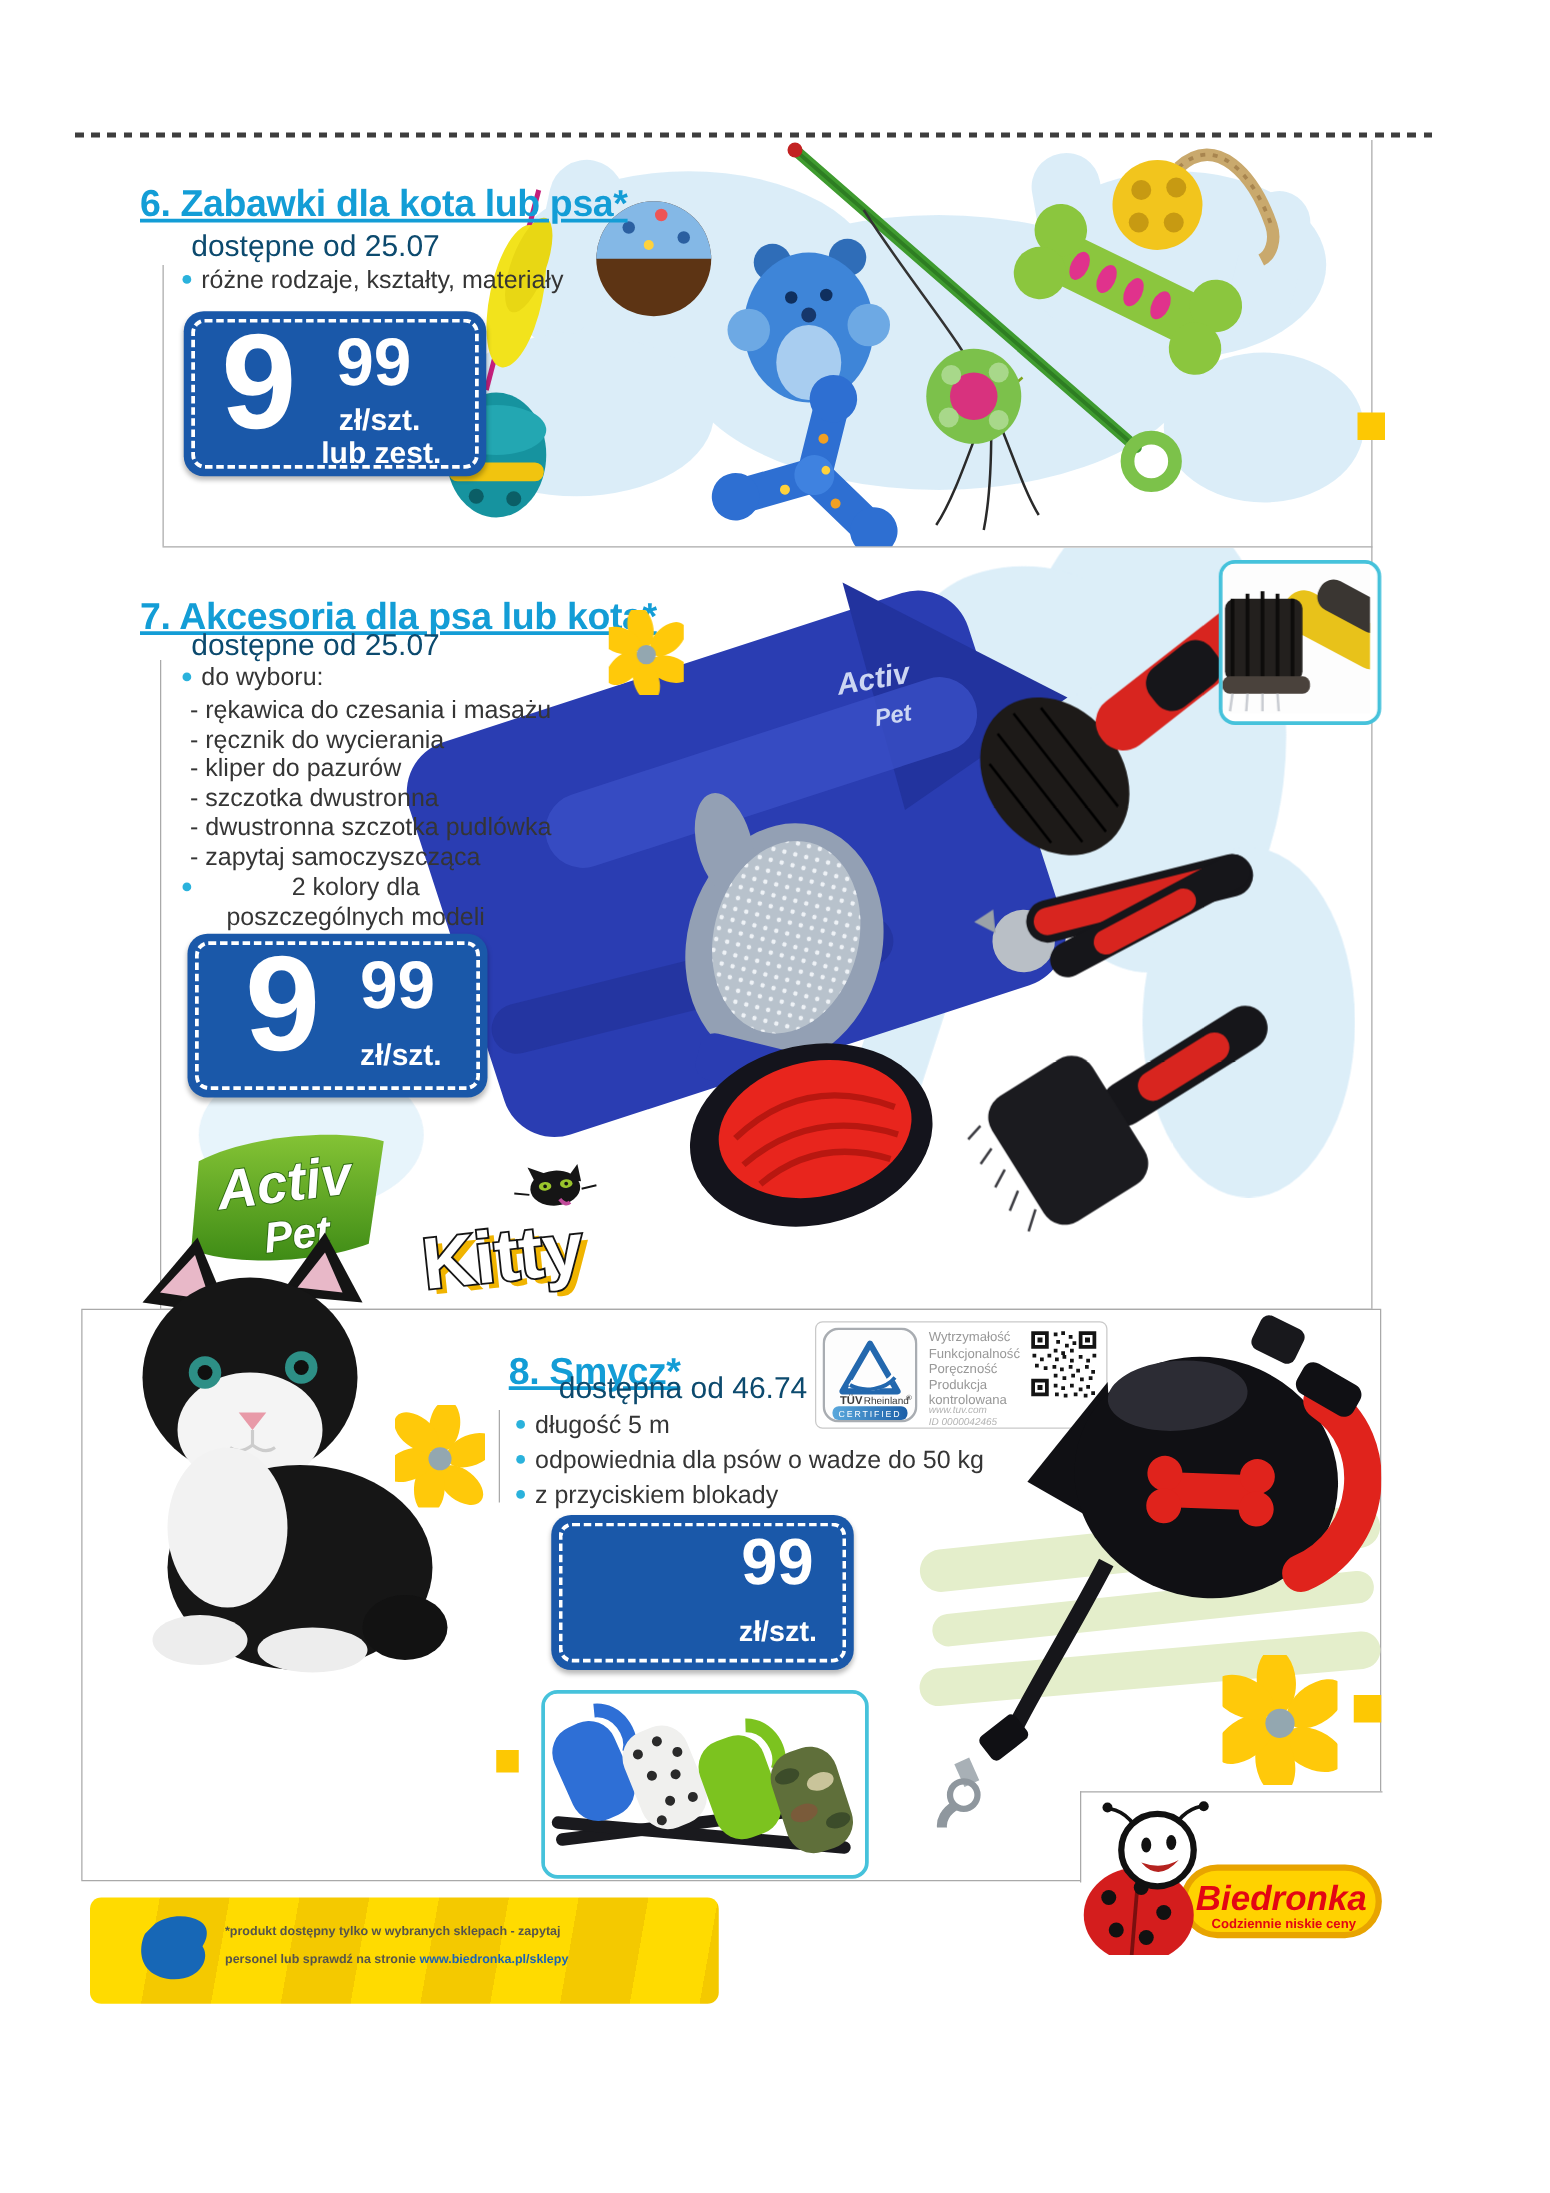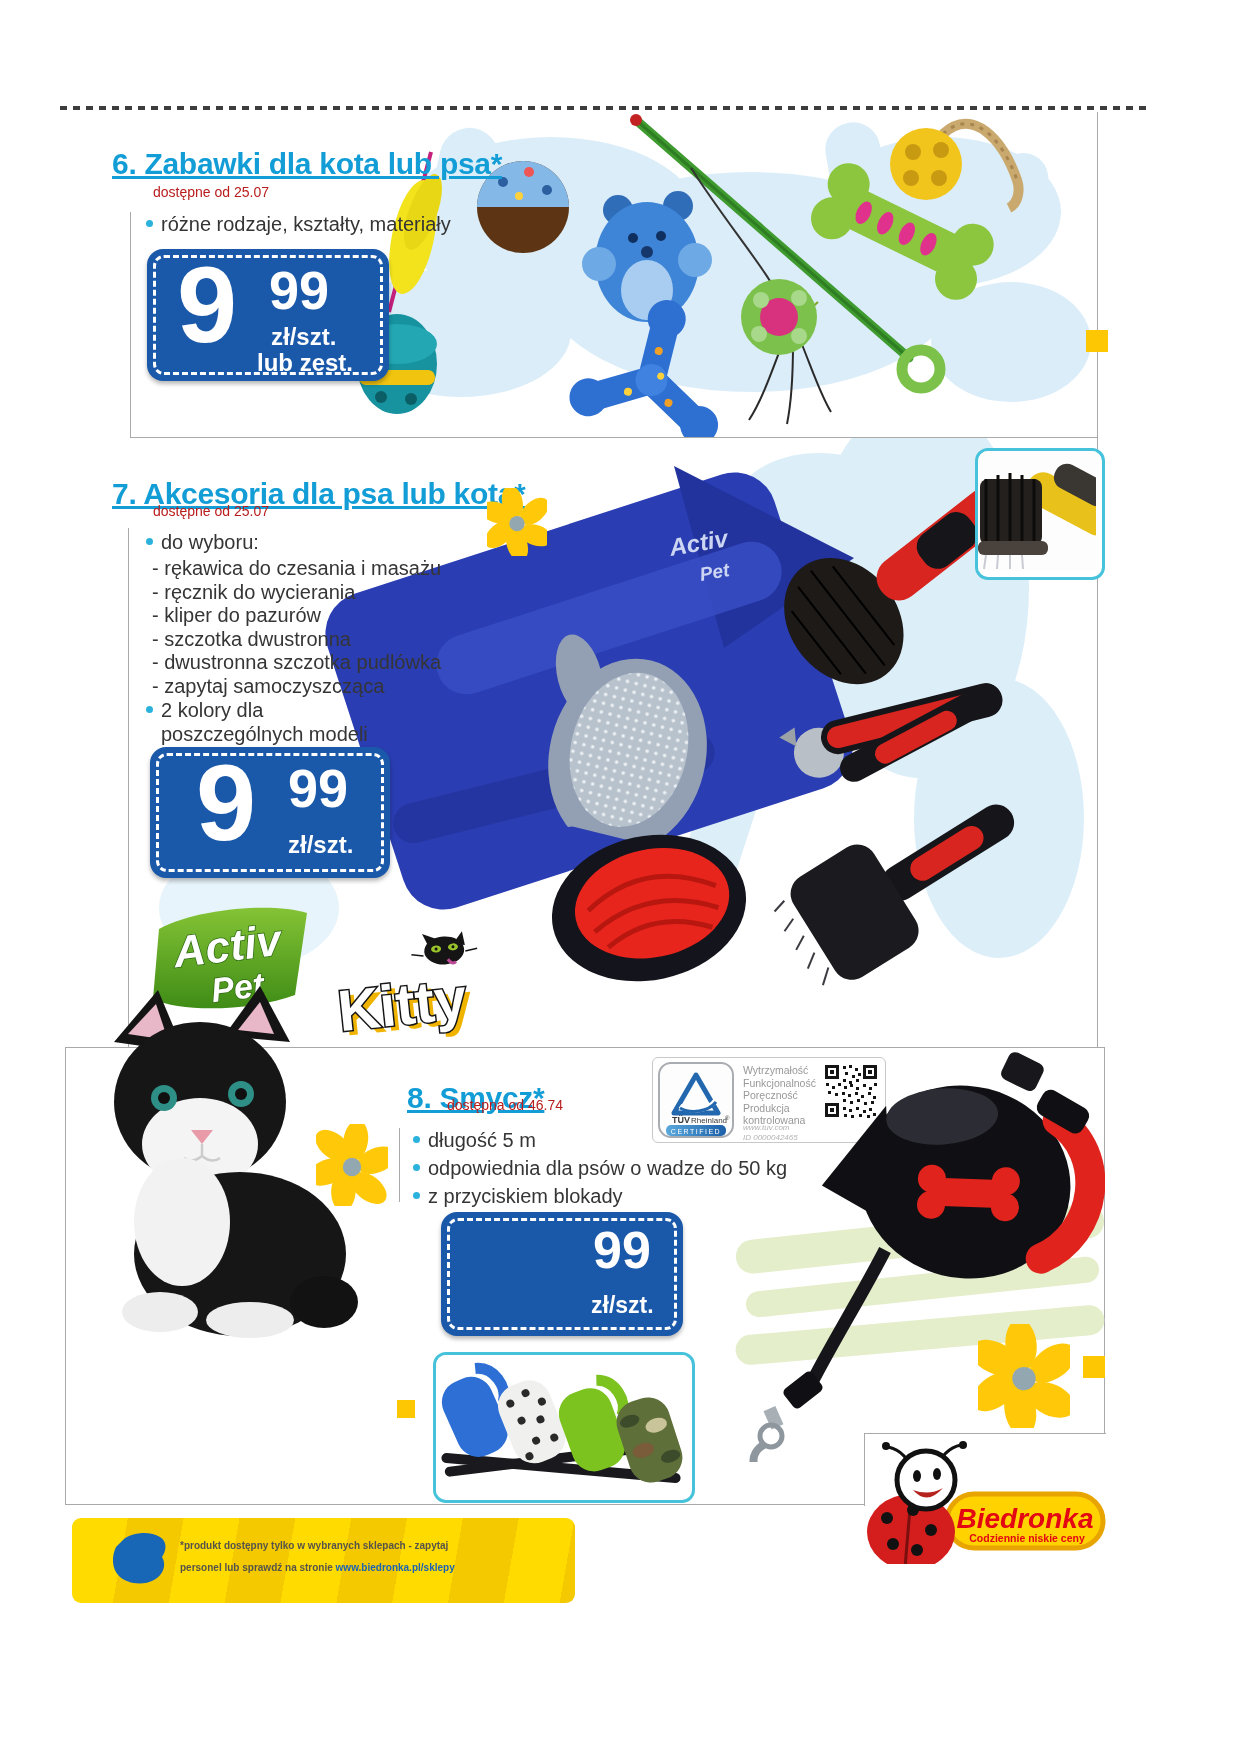--- a/index.html
+++ b/index.html
@@ -5,21 +5,21 @@
   html,body{margin:0;padding:0;background:#ffffff;}
   .page{position:relative;width:1240px;height:1754px;background:#fff;overflow:hidden;
         font-family:"Liberation Sans",sans-serif;color:#3c3c3c;}
   .abs{position:absolute;}
   
   .dotted{height:4px;background:repeating-linear-gradient(90deg,#3d3d3d 0 7px,transparent 7px 13px);}
   
   .vline{width:0;border-left:1px solid #a9a9a9;}
   .hline{height:0;border-top:1px solid #a9a9a9;}
   .sec-title{font-weight:bold;color:#139dd6;letter-spacing:-0.3px;white-space:nowrap;text-decoration:underline;}
-  .avail{font-size:14px;color:#b91c1c;}
+  .avail{font-size:24px;color:#0c4a6e;}
   .bullet-row{font-size:20px;color:#353535;display:flex;align-items:flex-start;}
   .dot{width:7px;height:7px;border-radius:50%;background:#2ab2dc;margin:7px 8px 0 0;flex:none;}
   .optlist div{font-size:20px;line-height:23.5px;color:#353535;white-space:nowrap;}
   
   .badge{background:#1a58a9;border-radius:16px;box-shadow:0 3px 4px rgba(0,0,0,.28);color:#fff;}
   .badge:before{content:"";position:absolute;inset:6px;border:3px dashed #fff;border-radius:11px;}
   .badge .amt{position:absolute;font-weight:bold;line-height:1;}
   .badge .cents{position:absolute;font-weight:bold;line-height:1;}
   .badge .unit{position:absolute;font-weight:bold;}
   .ysq{background:#fdc803;}
@@ -285,21 +285,21 @@
       <span>do wyboru:</span>
     </div>
     <div class="abs optlist" style="left:152px;top:557px;">
       <div>- rękawica do czesania i masażu</div>
       <div>- ręcznik do wycierania</div>
       <div>- kliper do pazurów</div>
       <div>- szczotka dwustronna</div>
       <div>- dwustronna szczotka pudlówka</div>
       <div>- zapytaj samoczyszcząca</div>
     </div>
-    <div class="abs bullet-row" style="left:146px;top:699px;width:262px;">
+    <div class="abs bullet-row" style="left:146px;top:699px;width:262px;text-align:center;">
       <span class="dot"></span>
       <span style="line-height:23.5px;">2 kolory dla poszczególnych modeli</span>
     </div>
 
     <div class="abs badge" style="left:150px;top:747px;width:240px;height:131px;">
       <span class="amt" style="left:46px;top:2px;font-size:108px;">9</span>
       <span class="cents" style="left:138px;top:14px;font-size:54px;">99</span>
       <span class="unit" style="left:138px;top:84px;font-size:24px;">zł/szt.</span>
     </div>
 

